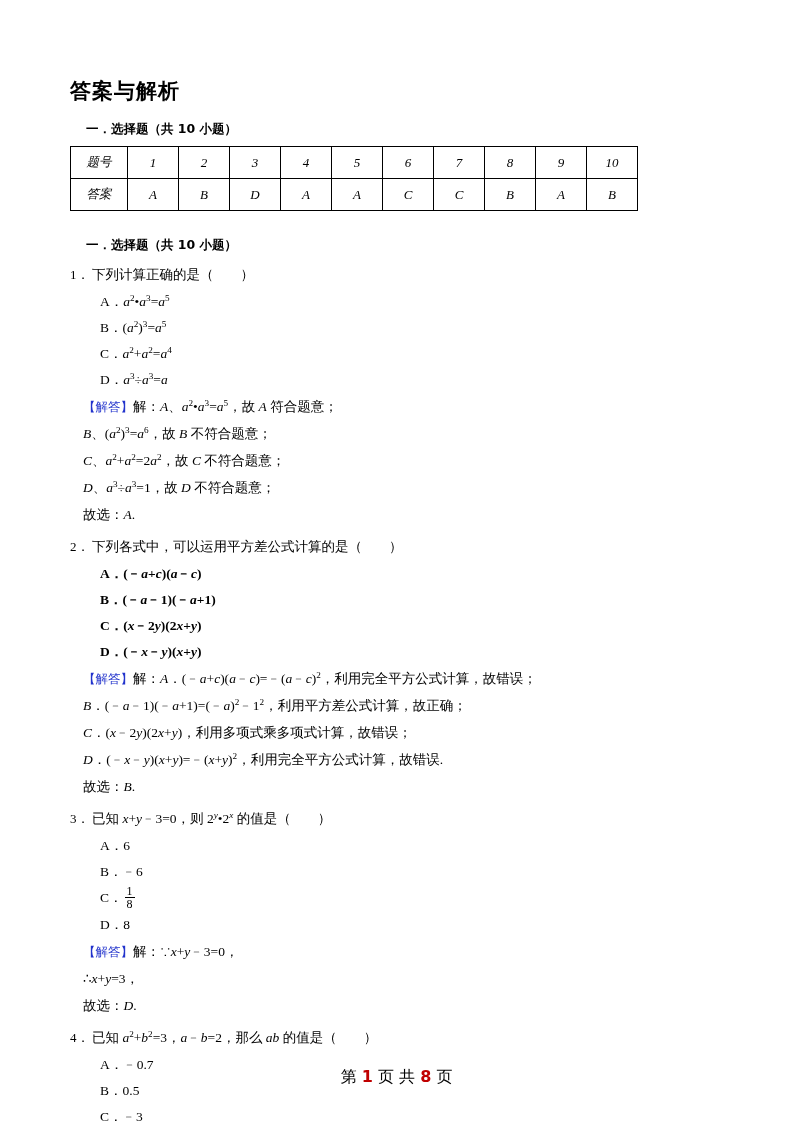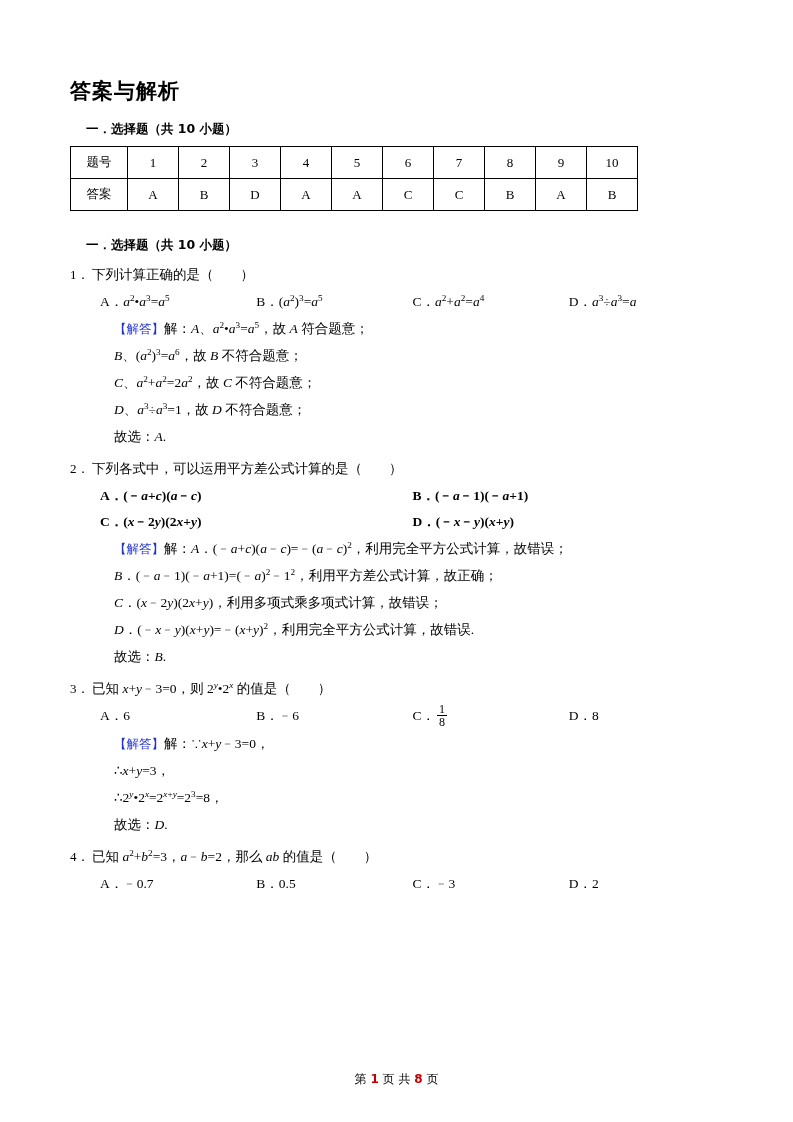--- a/index.html
+++ b/index.html
@@ -42,20 +42,21 @@
     margin: 4px 0 26px 0;
     table-layout: fixed;
   }
   table.answers td {
     border: 1px solid #000;
     height: 29px;
     text-align: center;
     vertical-align: middle;
     font-size: 13px;
     font-family: "Liberation Serif", serif;
+    font-style: italic;
   }
   table.answers td.head {
     width: 54px;
     font-family: "DejaVu Sans", sans-serif;
     font-size: 12.5px;
   }
   table.answers td.cell {
     width: 48px;
   }
   .q-block {
@@ -73,25 +74,26 @@
     font-size: 13px;
   }
   .q-text {
     flex: 1 1 auto;
   }
   .opts {
     display: flex;
     margin-left: 30px;
     line-height: 26px;
     font-size: 13.5px;
+    flex-direction: column;
   }
   .opts.two > div { width: 50%; font-weight: bold; }
   .opts.four > div { width: 25%; }
   .sol-line {
-    margin-left: 44px;
+    margin-left: 13px;
     font-size: 13.5px;
     line-height: 27px;
   }
   .tag {
     color: #2233cc;
     font-family: "DejaVu Sans", sans-serif;
     font-size: 12.5px;
   }
   i, .it {
     font-style: italic;
@@ -114,21 +116,21 @@
   }
   .frac .num { display: block; padding: 0 2px; }
   .frac .den { display: block; border-top: 1px solid #000; padding: 0 2px; }
   .footer {
     position: absolute;
     left: 0;
     right: 0;
     bottom: 34px;
     text-align: center;
     font-family: "DejaVu Sans", sans-serif;
-    font-size: 12px;
+    font-size: 16px;
   }
   .footer .pg { color: #c00000; font-weight: bold; }
 </style>
 </head>
 <body>
 
 <div class="page">
   <div class="content">
 
     <h1 class="doc-title">答案与解析</h1>
@@ -212,21 +214,20 @@
         <span class="q-text">已知 <i>x</i>+<i>y</i>﹣3=0，则 2<sup><i>y</i></sup>•2<sup><i>x</i></sup> 的值是（　　）</span>
       </div>
       <div class="opts four">
         <div>A．6</div>
         <div>B．﹣6</div>
         <div>C．<span class="frac"><span class="num">1</span><span class="den">8</span></span></div>
         <div>D．8</div>
       </div>
       <div class="sol-line"><span class="tag">【解答】</span>解：∵<i>x</i>+<i>y</i>﹣3=0，</div>
       <div class="sol-line">∴<i>x</i>+<i>y</i>=3，</div>
-      <div class="sol-line">∴2<sup><i>y</i></sup>•2<sup><i>x</i></sup>=2<sup><i>x</i>+<i>y</i></sup>=2<sup>3</sup>=8，</div>
       <div class="sol-line">故选：<i>D</i>.</div>
     </div>
 
     <div class="q-block">
       <div class="q-line">
         <span class="q-num">4．</span>
         <span class="q-text">已知 <i>a</i><sup>2</sup>+<i>b</i><sup>2</sup>=3，<i>a</i>﹣<i>b</i>=2，那么 <i>ab</i> 的值是（　　）</span>
       </div>
       <div class="opts four">
         <div>A．﹣0.7</div>

